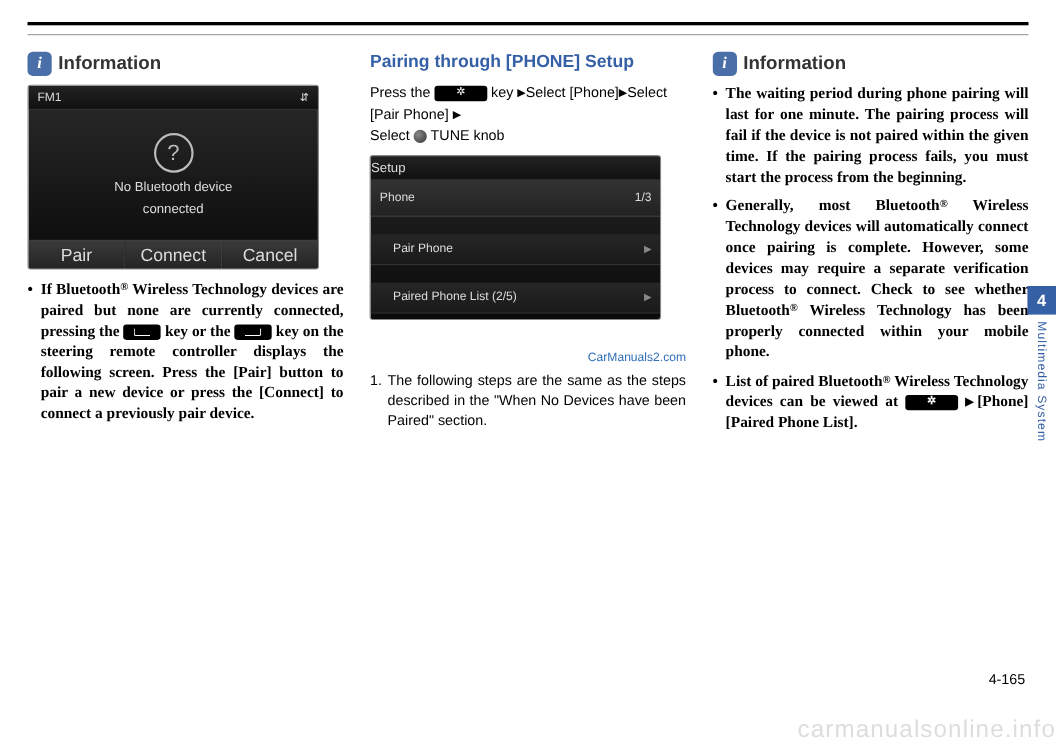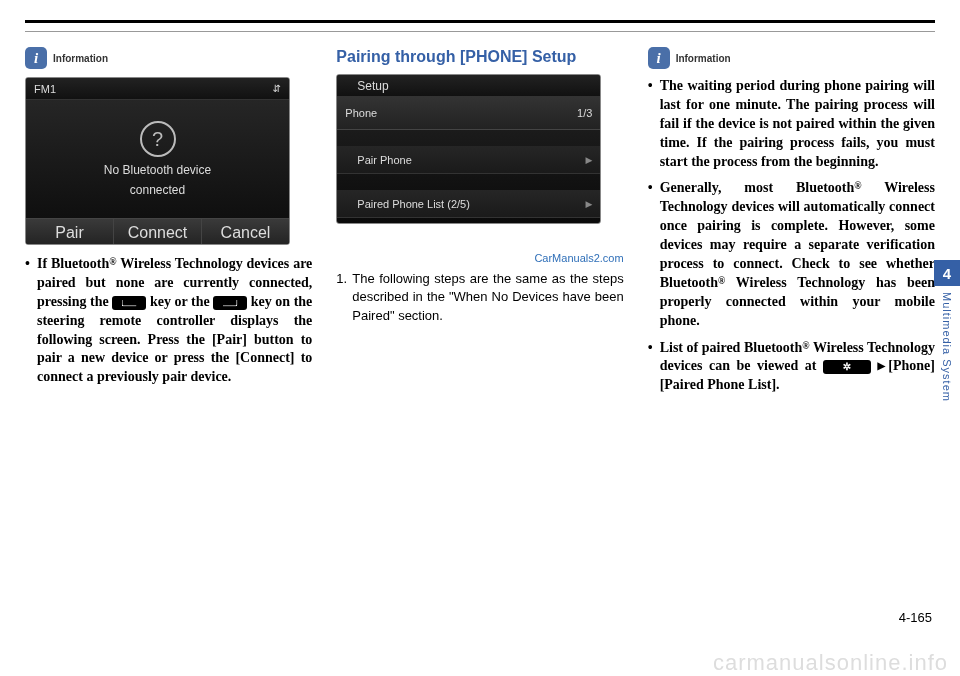--- a/index.html
+++ b/index.html
@@ -50,21 +50,21 @@
       justify-content: center;
       color: #fff;
       font-family: Georgia, serif;
       font-style: italic;
       font-weight: bold;
       font-size: 15px;
     }
     .info-title {
       font-family: Arial, sans-serif;
       font-weight: bold;
-      font-size: 10px;
+      font-size: 17px;
       color: #333;
     }
     
     .screen1 {
       width: 265px;
       height: 168px;
       background: linear-gradient(#2a2a2a, #0a0a0a);
       border: 1px solid #888;
       border-radius: 3px;
       position: relative;
@@ -217,21 +217,21 @@
       color: #ddd;
       font-family: Arial, sans-serif;
     }
     .scr2-title {
       height: 22px;
       background: linear-gradient(#222, #111);
       border-bottom: 1px solid #333;
       display: flex;
       align-items: center;
       font-size: 12px;
-      padding-left: 20px;
+      padding-left: 0;
       text-align: center;
     }
     .scr2-phhdr {
       height: 20px;
       background: linear-gradient(#333, #222);
       display: flex;
       align-items: center;
       font-size: 11px;
       padding: 16px 8px;
       border-bottom: 1px solid #444;
@@ -296,21 +296,21 @@
     .page-num {
       position: absolute;
       right: 28px;
       top: 610px;
       font-family: Arial, sans-serif;
       font-size: 13px;
       color: #000;
     }
     .footer-watermark {
       position: absolute;
-      right: 12px;
+      right: 0;
       bottom: 0;
       font-family: Arial, sans-serif;
       font-size: 22px;
       color: #ddd;
       letter-spacing: 1px;
     }
     .reg { font-size: 70%; vertical-align: top; }
   </style>
 </head>
 <body>
@@ -347,20 +347,23 @@
       <div class="body-text bullet">
         <div class="bullet-dot">•</div>
         <div class="bullet-text">
           <span>If </span><span class="b-italic">Bluetooth</span><span class="reg">®</span><span> Wireless Technology devices are paired but none are currently connected, pressing the </span><span class="key-chip"></span><span> key or the </span><span class="key-chip flip"></span><span> key on the steering remote controller displays the following screen. Press the [Pair] button to pair a new device or press the [Connect] to connect a previously pair device.</span>
         </div>
       </div>
     </div>
 
     <div class="col">
       <div class="setup-heading">Pairing through [PHONE] Setup</div>
+      <div class="instr-text">
+        <span>Press the </span><span class="gear-chip"></span><span> key </span><span class="tri">▶</span><span>Select [Phone]</span><span class="tri">▶</span><span>Select [Pair Phone] </span><span class="tri">▶</span><br><span>Select </span><span class="tune-knob"></span> <span>TUNE knob</span>
+      </div>
 
       <div class="screen2">
         <div class="scr2-title">Setup</div>
         <div class="scr2-phhdr">
           <span>Phone</span>
           <span class="frac">1/3</span>
         </div>
         <div class="scr2-row">
           <span>Pair Phone</span>
           <span class="scr2-arrow">▶</span>

